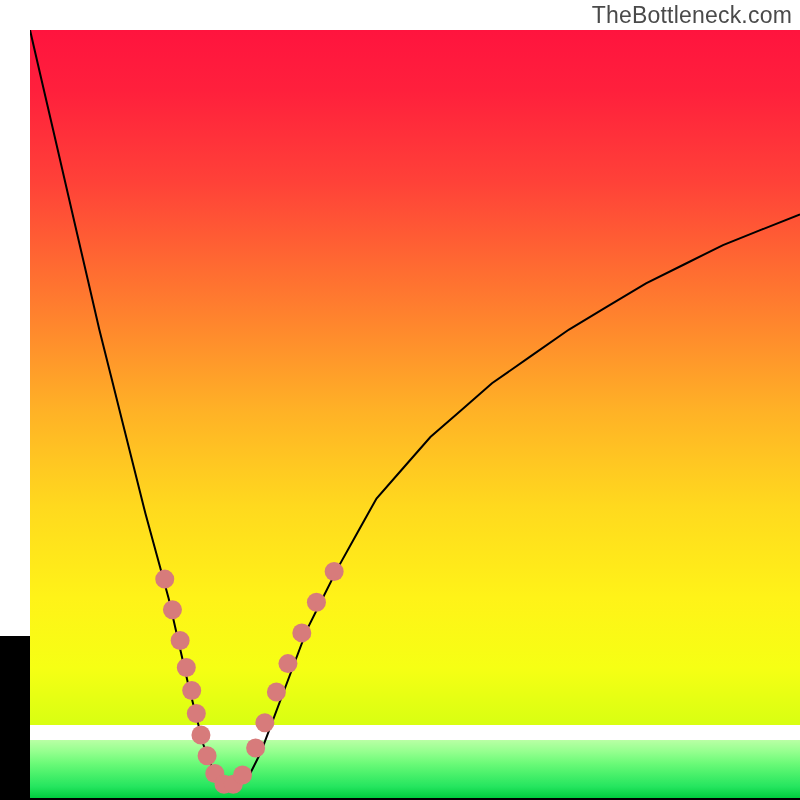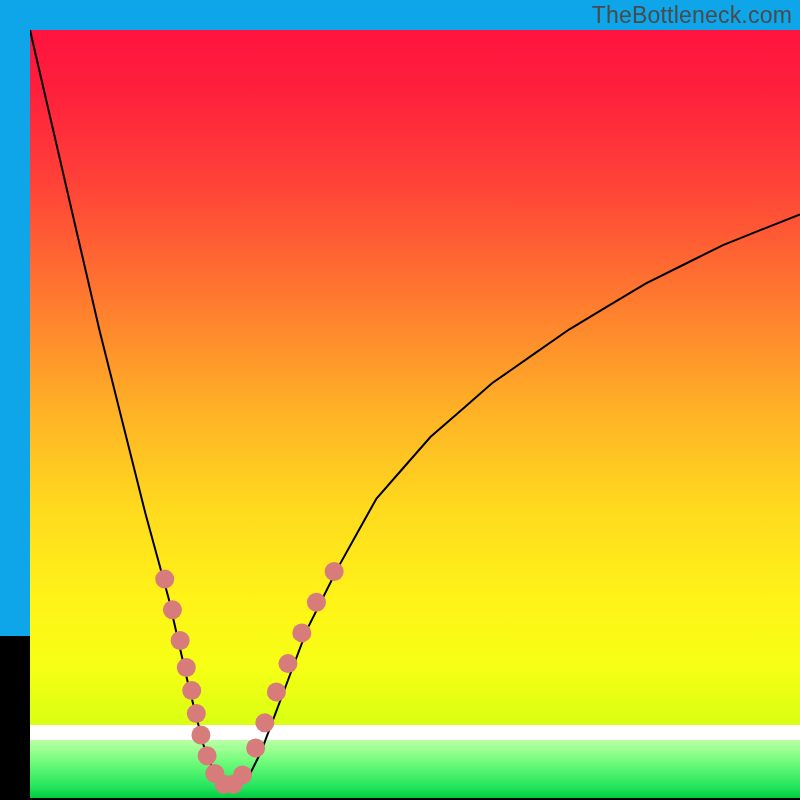--- a/index.html
+++ b/index.html
@@ -8,21 +8,21 @@
     width: 800px;
     height: 800px;
     overflow: hidden;
     background: #000;
     font-family: Arial, Helvetica, sans-serif;
   }
   .frame {
     position: relative;
     width: 800px;
     height: 636px;
-    background: #0ea5e9;
+    background: #ffffff;
     text-align: center;
   }
   .plot-area {
     position: absolute;
     left: 30px;
     top: 30px;
     width: 770px;
     height: 768px;
     overflow: hidden;
   }

